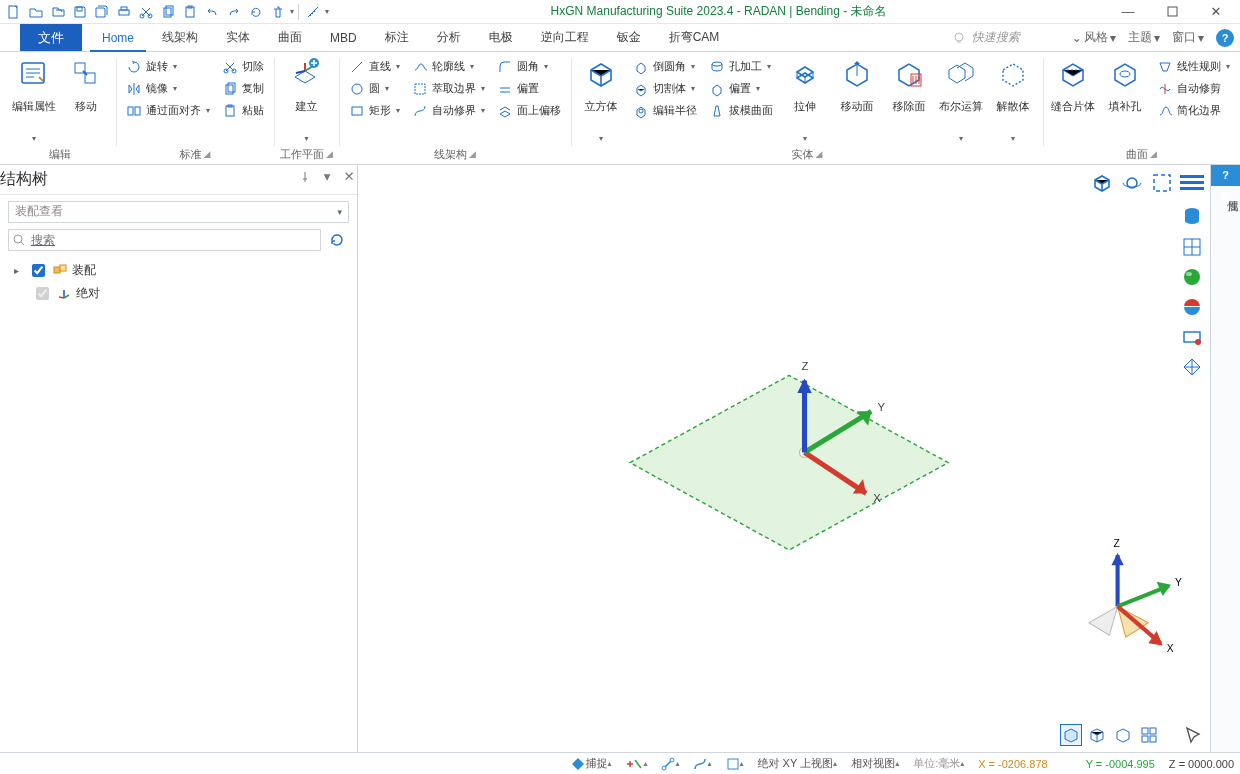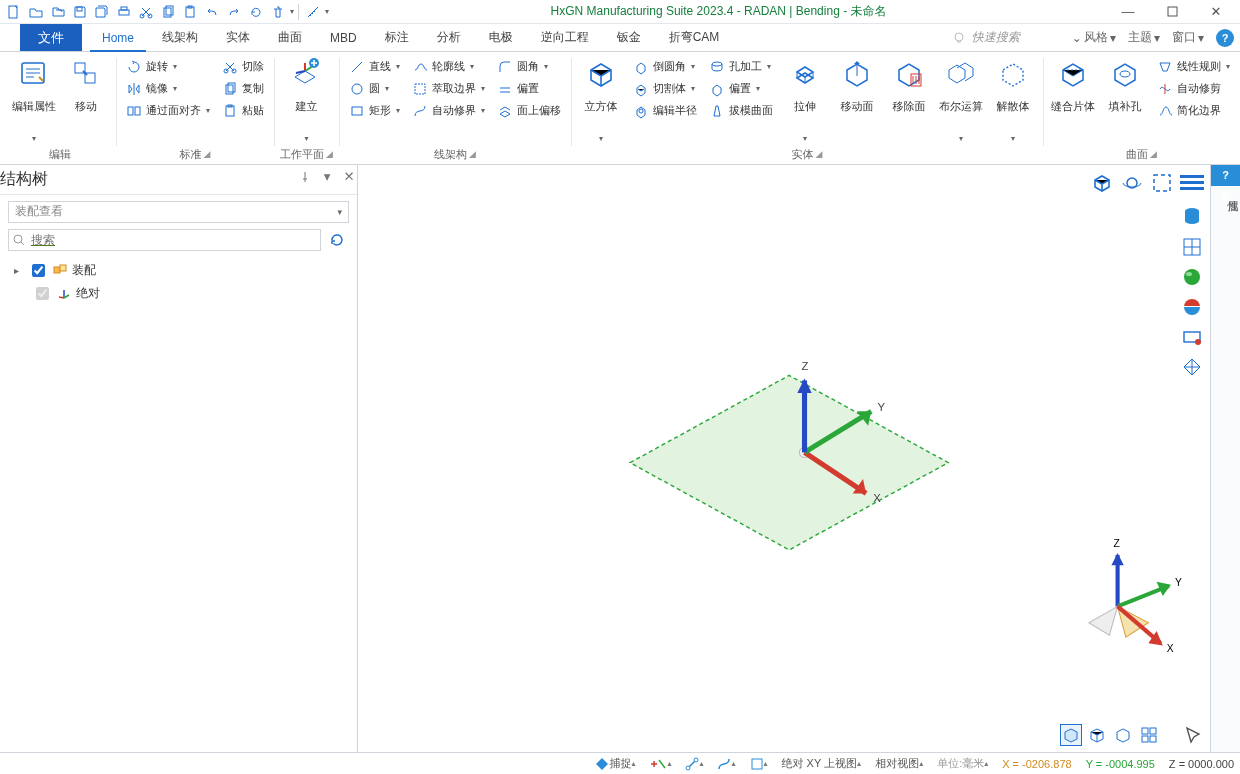--- a/index.html
+++ b/index.html
@@ -107,21 +107,21 @@
   .view-toolbar-bottom .vt-btn { width:22px; height:22px; border:1px solid transparent;}
   .view-toolbar-bottom .vt-btn.sel { border-color:var(--blue); background:#eaf3fc;}
 
   
   .statusbar { height:22px; border-top:1px solid var(--border); display:flex; align-items:center; font-size:11px; padding:0 6px; gap:14px; background:#fff;}
   .statusbar .sp { flex:1;}
   .statusbar .seg { display:flex; align-items:center; color:#555;}
   .statusbar .seg .dd { font-size:8px; color:#777;}
   .statusbar .coord { color:#999;}
   .statusbar .coord.x { color:#d08b1e;}
-  .statusbar .coord.y { color:#2aa738;}
+  .statusbar .coord.y { color:#2aa738;margin-left:24px;}
   .statusbar .coord.z { color:#444;}
 
   
   svg { overflow:visible; }
 </style>
 </head>
 <body>
 
 <div class="titlebar">
   <div class="qat">

